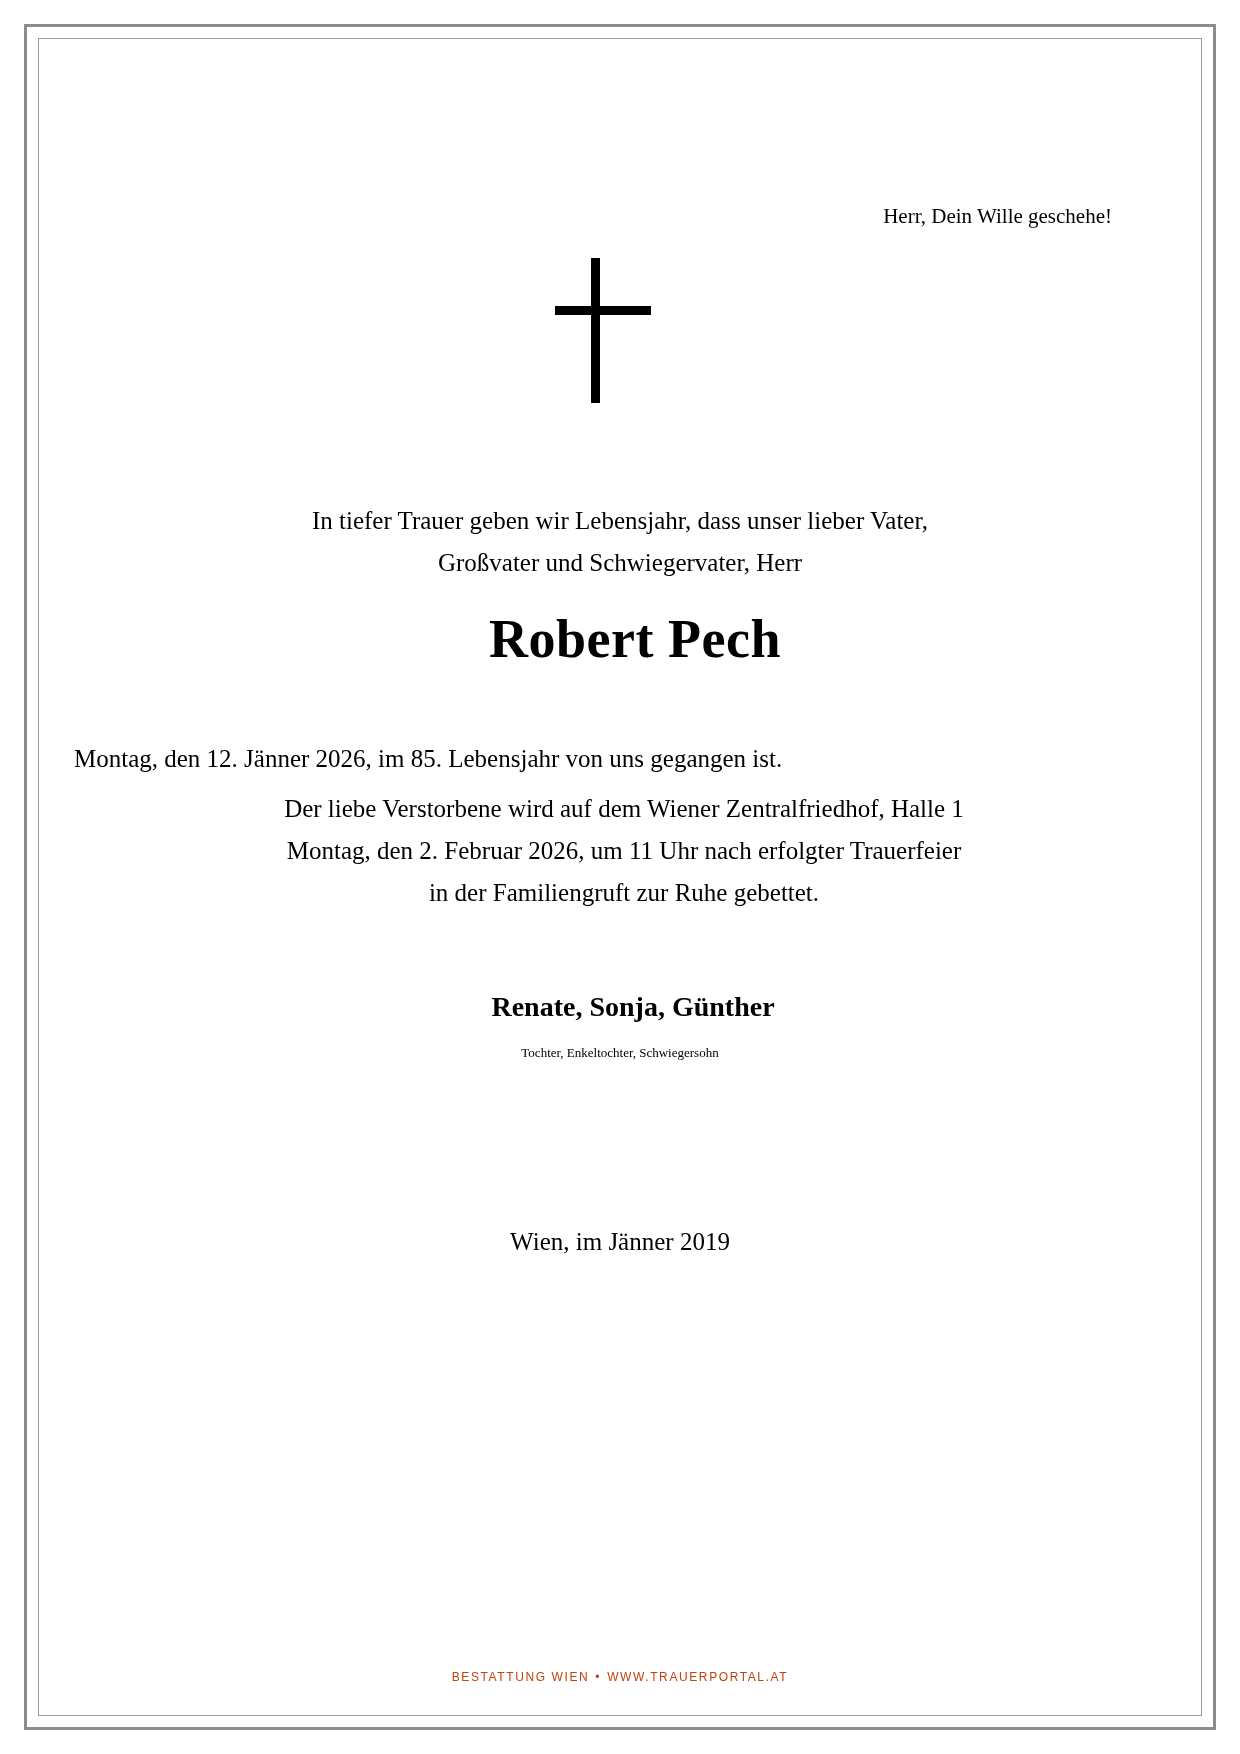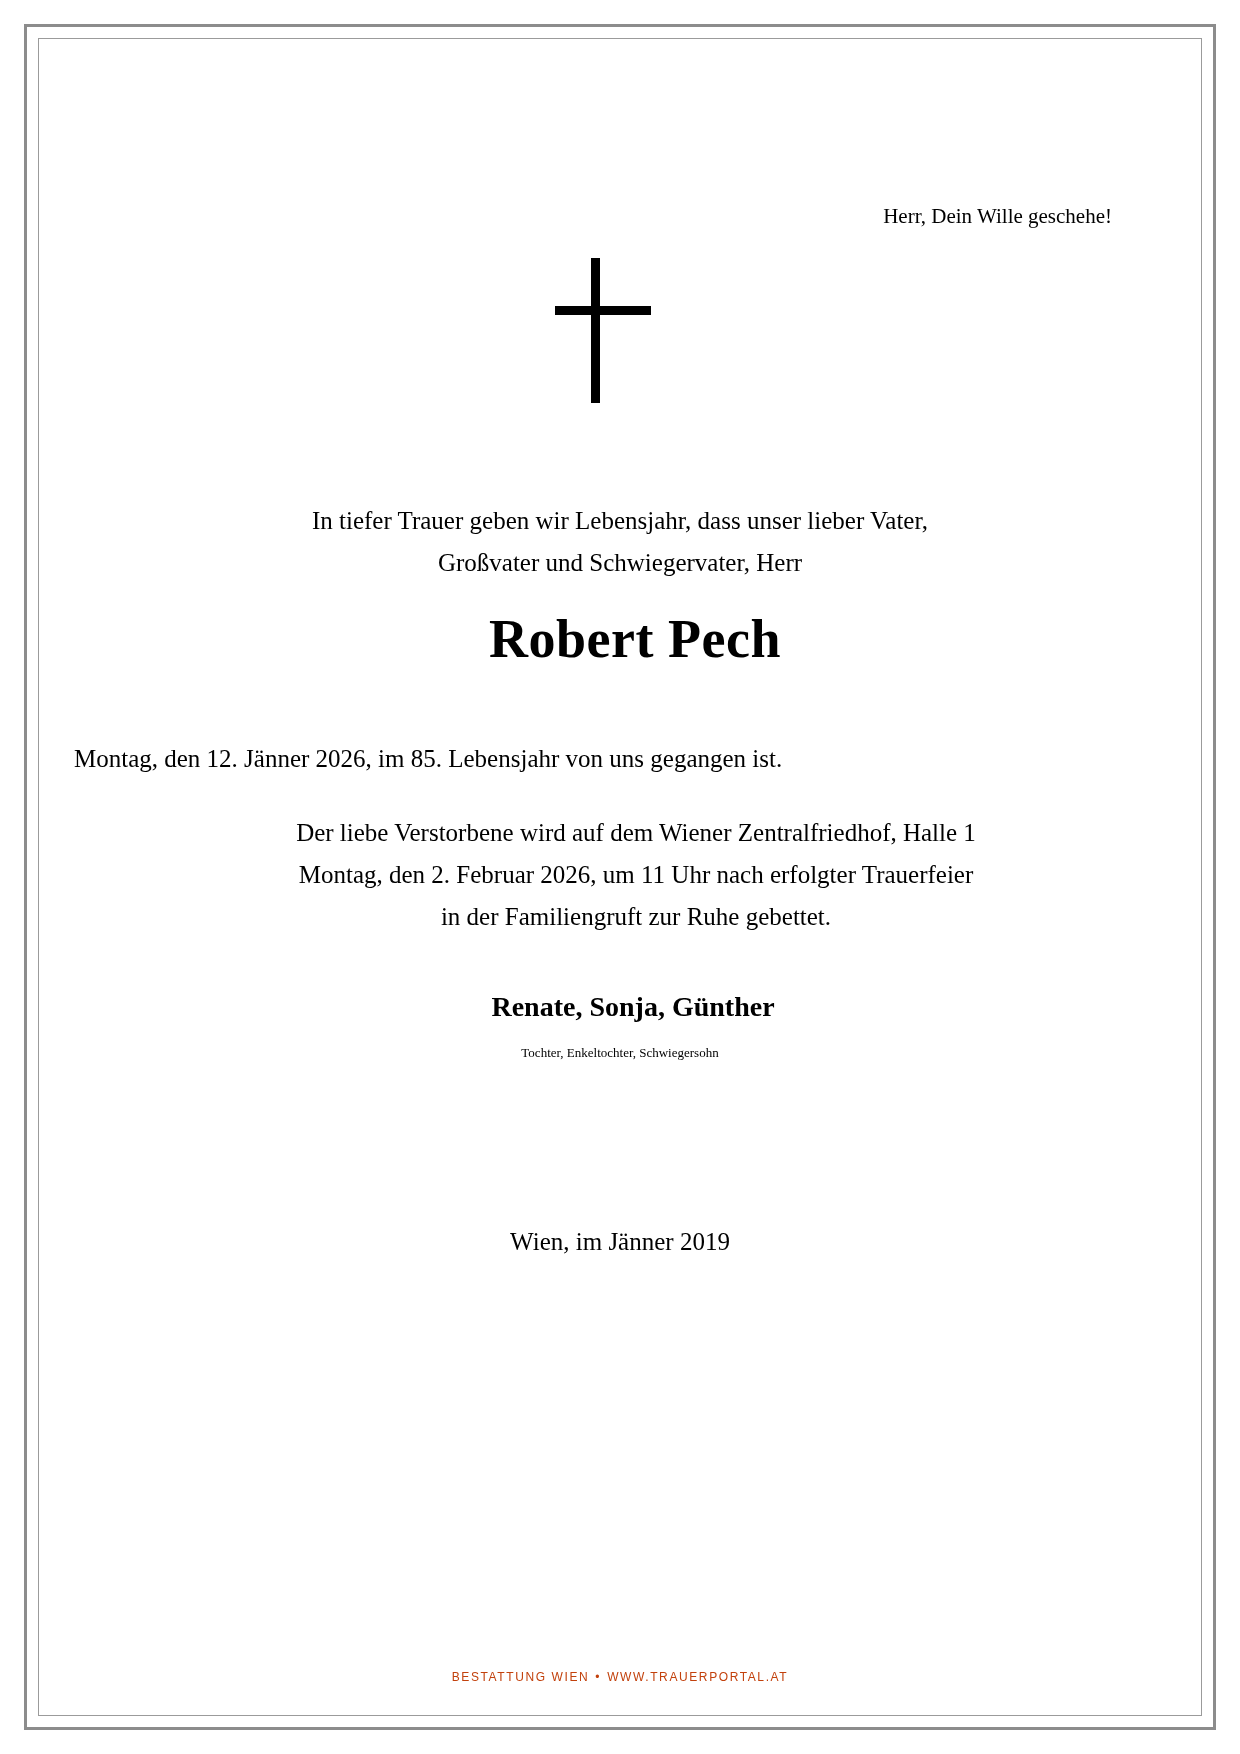--- a/index.html
+++ b/index.html
@@ -124,26 +124,25 @@
     text-align: left;
     font-size: 25px;
     line-height: 1.68;
     white-space: nowrap;
     margin-left: 36px;
   }
 
   .burial {
     position: absolute;
     top: 750px;
-    left: 16px;
+    left: 4px;
     width: 100%;
     text-align: center;
     font-size: 25px;
     line-height: 1.68;
-    margin-top: 24px;
   }
   .burial div { white-space: nowrap; }
 
   .survivors {
     position: absolute;
     top: 950px;
     left: 0;
     width: 100%;
     text-align: center;
   }

